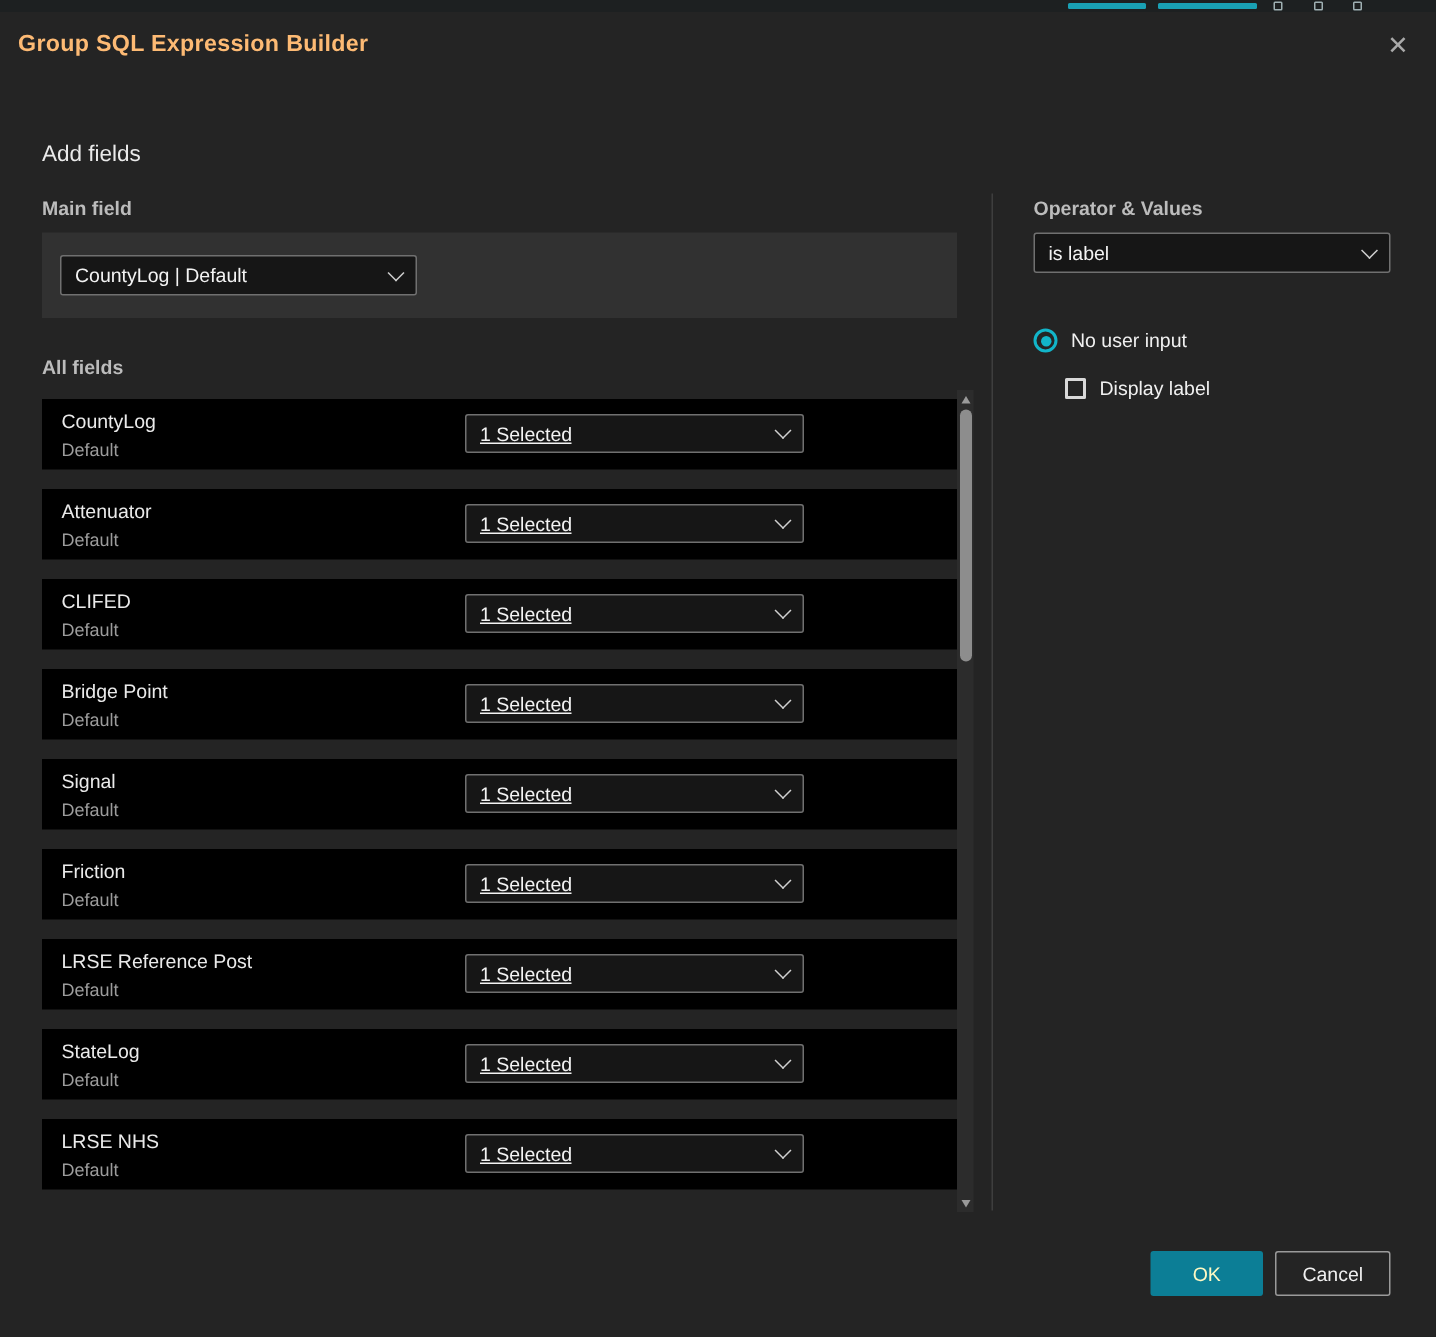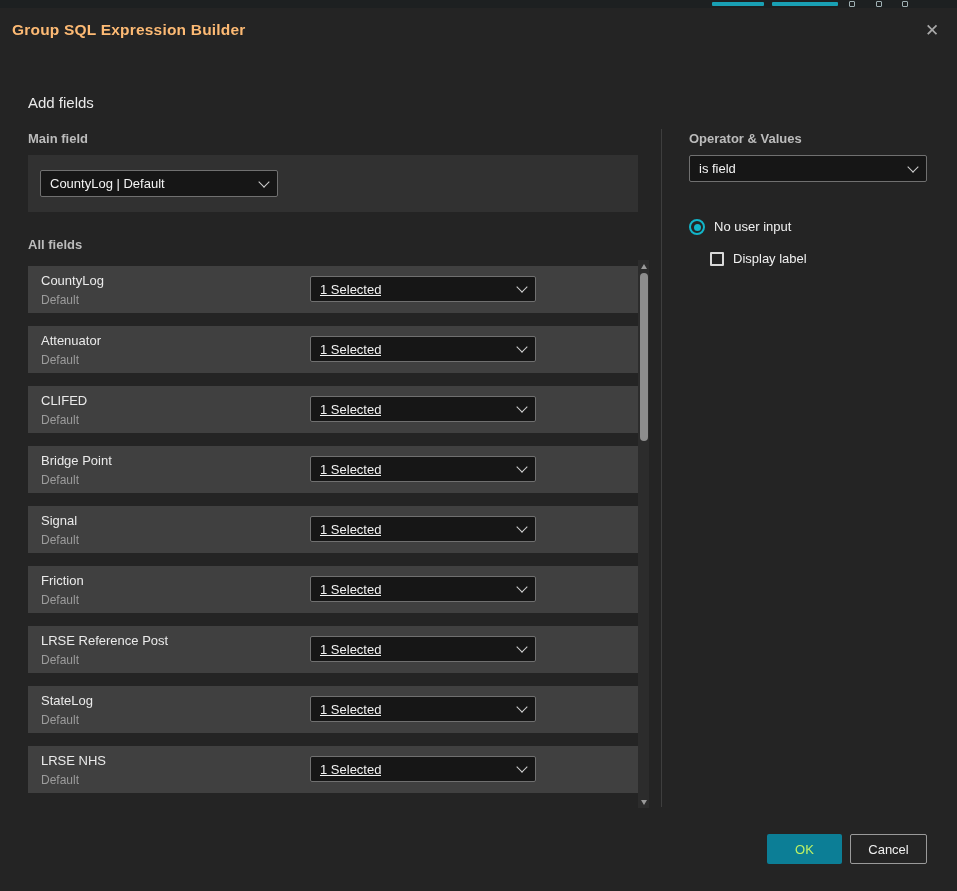--- a/index.html
+++ b/index.html
@@ -30,21 +30,21 @@
   .select .lbl{white-space:nowrap;overflow:hidden;text-overflow:ellipsis;}
   .sel-left{display:flex;align-items:center;gap:7px;min-width:0;}
   .chev{width:7px;height:7px;border-right:1.6px solid #cfcfcf;border-bottom:1.6px solid #cfcfcf;transform:rotate(45deg);flex:none;margin-left:8px;margin-top:-4px;}
 
   .main-panel{position:absolute;left:28px;top:147px;width:610px;height:57px;background:#313131;}
   .main-panel .sel-layer{position:absolute;left:12px;top:15px;width:238px;gap:21px;}
   .main-panel .sel-date{position:absolute;left:266px;top:15px;width:206px;}
   .cal-icon{flex:none;display:flex;}
 
   .fields-list{position:absolute;left:28px;top:258px;width:610px;}
-  .field-row{height:47px;background:#404040;margin-bottom:13px;position:relative;}
+  .field-row{height:47px;background:#000000;margin-bottom:13px;position:relative;}
   .fr-name{position:absolute;left:13px;top:7px;font-size:13px;color:#eaeaea;}
   .fr-sub{position:absolute;left:13px;top:27px;font-size:12px;color:#9c9c9c;}
   .field-row .select{position:absolute;left:282px;top:10px;width:226px;height:26px;text-decoration:underline;}
 
   
   .scrollbar{position:absolute;left:638px;top:252px;width:11px;height:548px;background:#2c2c2c;}
   .sb-arrow{position:absolute;left:0;width:11px;height:10px;display:flex;align-items:center;justify-content:center;cursor:pointer;}
   .sb-arrow.up{top:1px;}
   .sb-arrow.down{bottom:1px;}
   .tri-up{width:0;height:0;border-left:3.5px solid transparent;border-right:3.5px solid transparent;border-bottom:5px solid #9a9a9a;}
@@ -57,21 +57,21 @@
   .op-select{position:absolute;left:689px;top:147px;width:238px;}
   .radio-row{position:absolute;left:689px;top:211px;display:flex;align-items:flex-start;gap:9px;cursor:pointer;}
   .radio{width:16px;height:16px;border-radius:50%;border:2px solid var(--radio-accent,#12b5c9);position:relative;flex:none;box-sizing:border-box;background:#242424;}
   .radio::after{content:"";position:absolute;inset:2.5px;border-radius:50%;background:var(--radio-accent,#12b5c9);}
   .check-row{position:absolute;left:710px;top:243px;display:flex;align-items:center;gap:9px;cursor:pointer;}
   .checkbox{width:14px;height:14px;border:2px solid #d9d9d9;border-radius:1px;background:transparent;flex:none;box-sizing:border-box;}
   .ctl-label{font-size:13px;color:#f0f0f0;}
 
   
   .footer-btn{position:absolute;height:30px;font-size:13px;border-radius:2px;display:flex;align-items:center;justify-content:center;cursor:pointer;box-sizing:border-box;font-family:"Liberation Sans",sans-serif;}
-  .ok-btn{left:767px;top:826px;width:75px;background:var(--accent,#0c7e96);color:#bef264;border:none;}
+  .ok-btn{left:767px;top:826px;width:75px;background:var(--accent,#0c7e96);color:#fef9c3;border:none;}
   .cancel-btn{left:850px;top:826px;width:77px;background:transparent;border:1px solid #9a9a9a;color:#f0f0f0;}
 </style>
 </head>
 <body>
 
 <div class="top-strip">
   <div class="strip-frag" style="left:712px;width:52px;"></div>
   <div class="strip-frag" style="left:772px;width:66px;"></div>
   <div class="strip-box" style="left:849px;"></div>
   <div class="strip-box" style="left:876px;"></div>
@@ -191,21 +191,21 @@
     <div class="sb-arrow down">
         <span class="tri-down"></span>
       </div>
   </div>
 
   <div class="divider"></div>
 
   <div class="sub-label lbl-operator">Operator &amp; Values</div>
 
   <div class="select op-select">
-    <span class="lbl">is field</span>
+    <span class="lbl">is label</span>
     <span class="chev"></span>
   </div>
 
   <div class="radio-row">
     <span class="radio"></span>
     <span class="ctl-label">No user input</span>
   </div>
 
   <div class="check-row">
     <span class="checkbox"></span>

